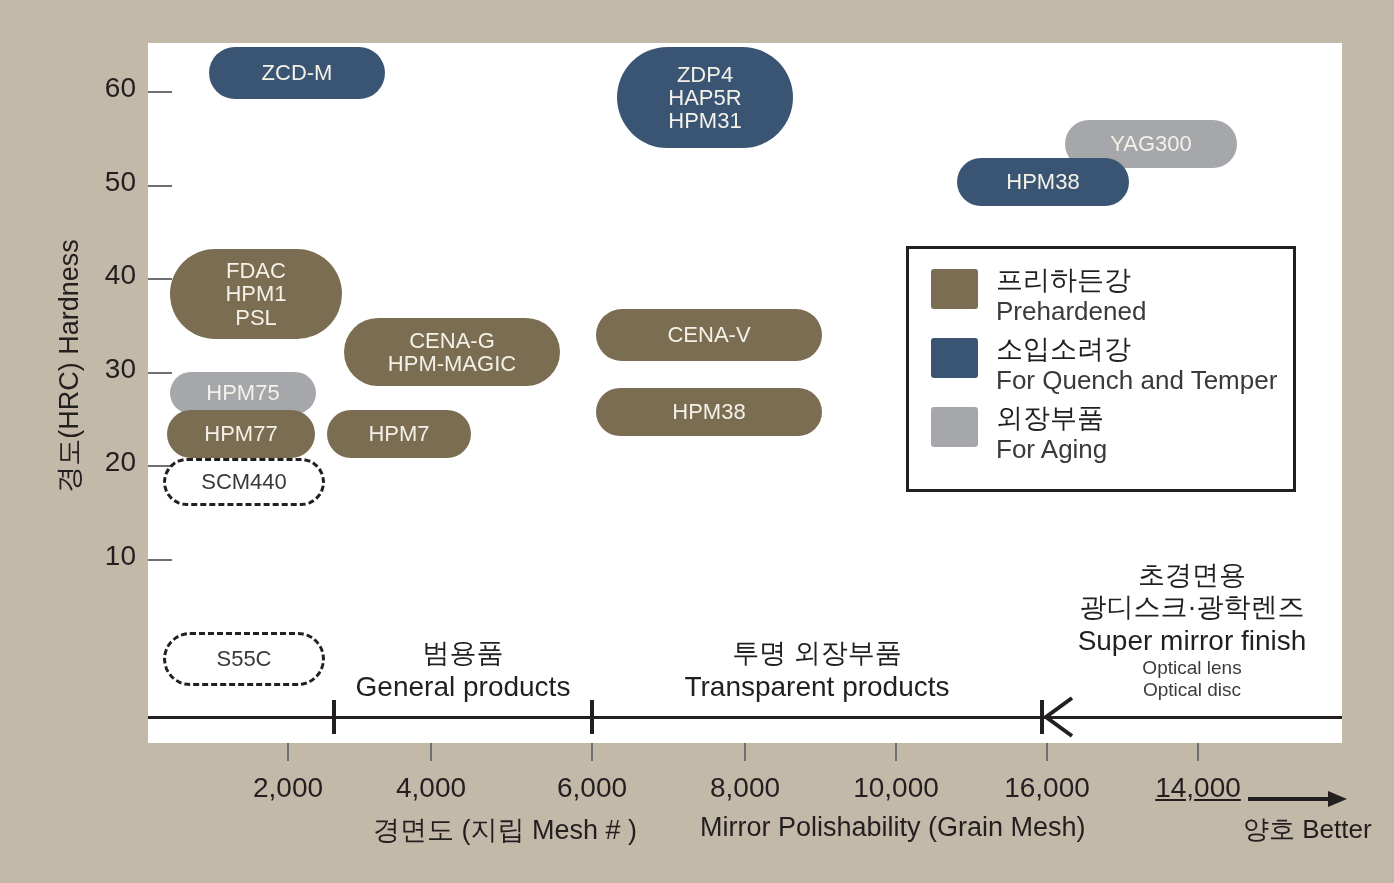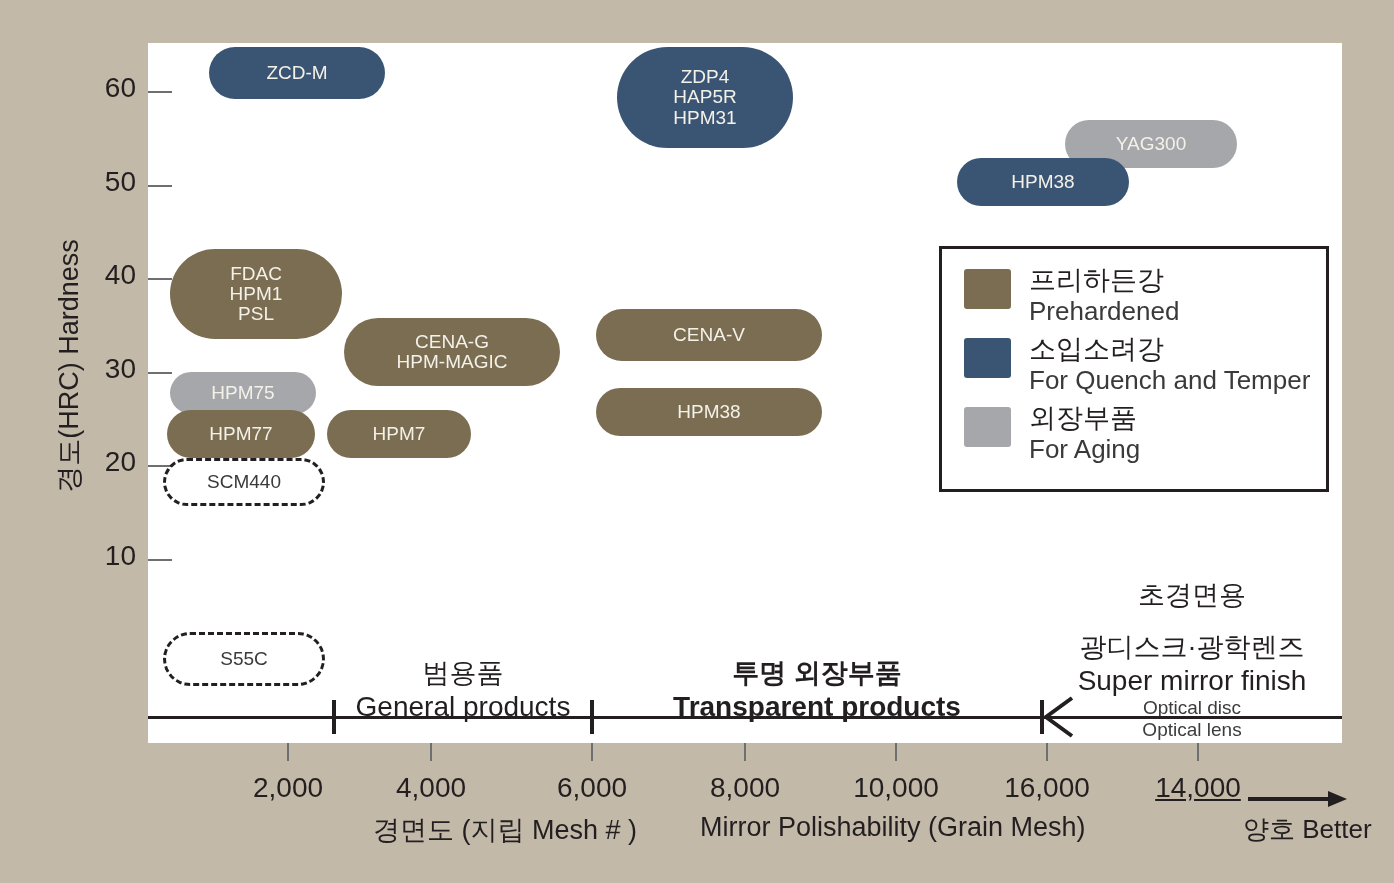--- a/index.html
+++ b/index.html
@@ -94,53 +94,52 @@
   
   .capsule{
     position:absolute;
     display:flex;
     flex-direction:column;
     align-items:center;
     justify-content:center;
     box-sizing:border-box;
     border-radius:999px;
     color:#f4f1e9;
-    font-size:19px;
+    font-size:22px;
     line-height:1.06;
     text-align:center;
     white-space:nowrap;
   }
   .capsule.dashed{
     background:transparent;
     border:3px dashed #231f20;
     color:#3a3a3a;
   }
   .capsule .ln{display:block;}
 
   
   .zone-label{
     position:absolute;
     text-align:center;
     white-space:nowrap;
     color:#231f20;
   }
-  .zone-label .kr{display:block;font-size:27px;line-height:1.18;margin-top:20px;}
+  .zone-label .kr{display:block;font-size:27px;line-height:1.18;}
   .zone-label .en{display:block;font-size:28px;line-height:1.18;}
   .zone-label .sm{display:block;font-size:19px;line-height:1.16;color:#3c3c3c;}
 
   
   .legend{
     position:absolute;
     left:906px;top:246px;
     width:390px;height:246px;
     background:#ffffff;
     border:3px solid #231f20;
     box-sizing:border-box;
     padding:16px 0 0 22px;
-    margin-left:33px;
   }
   .legend-row{
     display:flex;
     align-items:flex-start;
     margin-bottom:8px;
   }
   .legend-swatch{
     width:47px;height:40px;
     flex:0 0 47px;
     margin-top:4px;
@@ -245,30 +244,30 @@
         <span class="en">For Aging</span>
       </span>
     </div>
   </div>
 
   <div id="zone-labels">
       <div class="zone-label" style="left: 334px; top: 638px; width: 258px;">
         <span class="kr">범용품</span>
         <span class="en">General products</span>
       </div>
-      <div class="zone-label" style="left: 592px; top: 638px; width: 450px; font-weight: bold;">
+      <div class="zone-label" style="left: 592px; top: 638px; width: 450px;">
         <span class="kr">투명 외장부품</span>
         <span class="en">Transparent products</span>
       </div>
       <div class="zone-label" style="left: 1042px; top: 560px; width: 300px;">
         <span class="kr">초경면용</span>
         <span class="kr">광디스크·광학렌즈</span>
         <span class="en">Super mirror finish</span>
+        <span class="sm">Optical lens</span>
         <span class="sm">Optical disc</span>
-        <span class="sm">Optical lens</span>
       </div>
     </div>
 
   <div class="x-baseline"></div>
   <div class="x-divider" style="left:332px"></div>
   <div class="x-divider" style="left:590px"></div>
   <div class="x-divider" style="left:1040px"></div>
   <svg class="axis-arrowhead" style="left:1040px" width="40" height="42">
     <path d="M32 2 L6 21 L32 40" fill="none" stroke="#231f20" stroke-width="4"></path>
   </svg>

